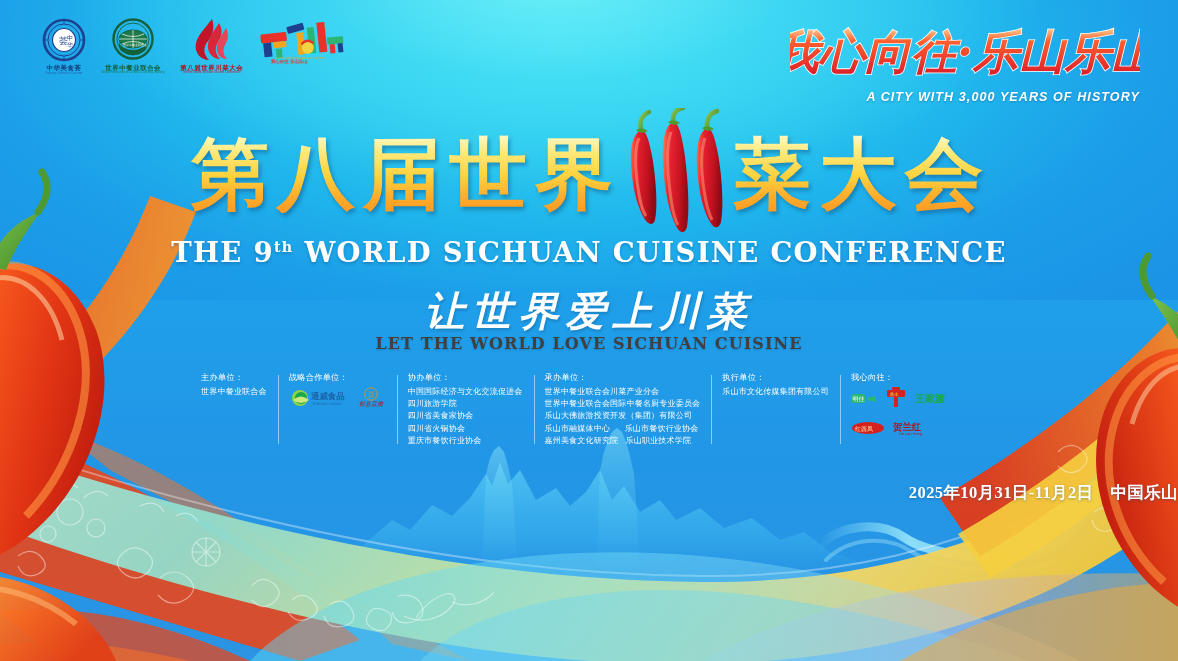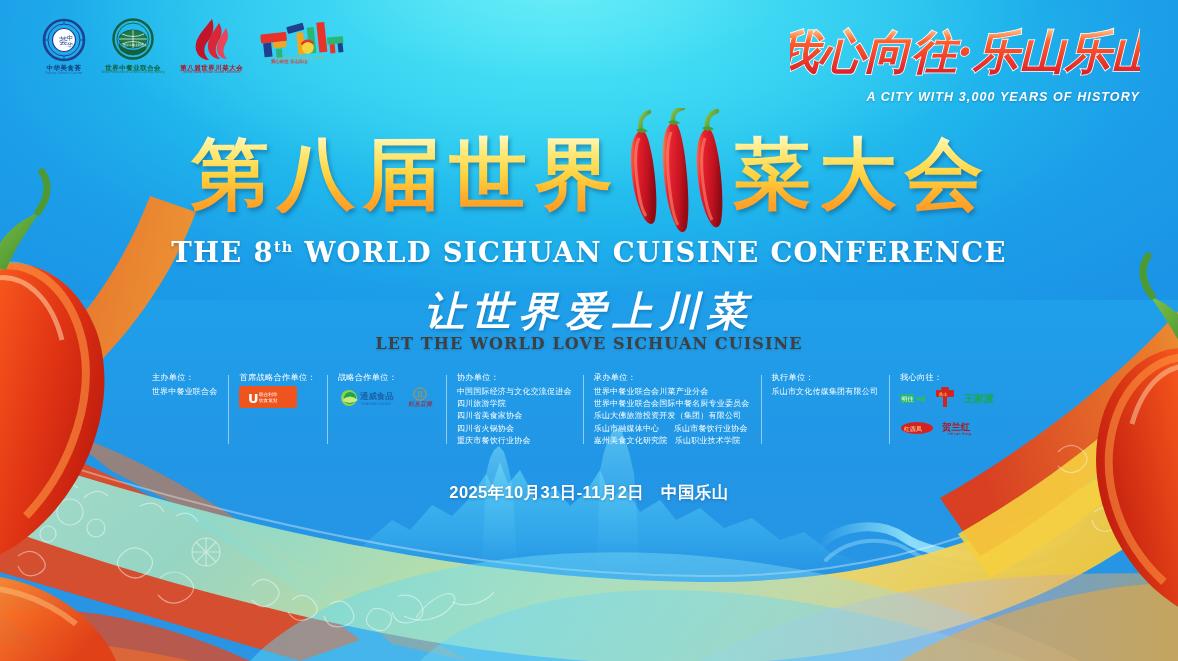--- a/index.html
+++ b/index.html
@@ -100,23 +100,24 @@
   }
   .cred-line{
     font-size:8px; color:#ffffff; letter-spacing:.2px; line-height:1.55;
     white-space:pre; opacity:.97;
   }
   .cred-logos{ display:flex; align-items:center; gap:7px; margin-top:3px; }
   .cred-logos.wrap{ flex-wrap:wrap; width:126px; gap:6px 8px; }
 
   
   .dateline{
-    position:absolute; left:0; top:482px; width:100%; text-align:center;
+    position:absolute; left:0; top:482px; width:100%; text-align:right;
     font-size:16.5px; font-weight:700; color:#ffffff; letter-spacing:.4px;
     text-shadow:0 1px 3px rgba(10,70,120,.4);
+    font-family:Liberation Serif, serif;
   }
 </style>
 </head>
 <body>
 
 <div class="stage">
 
   <div class="bg-base"></div>
   <div class="bg-lowblue"></div>
   <div class="bg-topglow"></div>
@@ -437,48 +438,35 @@
               <path d="M84 20 C 83 11, 87 5, 94 3" fill="none" stroke="url(#pStem)" stroke-width="4.5" stroke-linecap="round"></path>
               <path d="M79 20 q6 -4 12 1 q-7 4 -12 -1" fill="#4f9b2e"></path>
             </g>
           </svg>
         </span>
 
         <span class="tchar">菜</span>
         <span class="tchar">大</span>
         <span class="tchar">会</span>
       </div>
-      <div class="title-en"><span>THE 8</span><sup>th</sup><span> WORLD SICHUAN CUISINE CONFERENCE</span></div>
+      <div class="title-en"><span>THE 9</span><sup>th</sup><span> WORLD SICHUAN CUISINE CONFERENCE</span></div>
     </div>
 
     <div class="calli-wrap">
       <div class="calli-cn">让世界爱上川菜</div>
       <div class="calli-en">LET THE WORLD LOVE SICHUAN CUISINE</div>
     </div>
 
     <div class="credits">
 
       <div class="cred-col">
         <div class="cred-h">主办单位：</div>
         <div class="cred-line">世界中餐业联合会</div>
       </div>
 
-      <div class="cred-col">
-        <div class="cred-h">首席战略合作单位：</div>
-        <div class="cred-logos">
-          <div>
-            <svg width="58" height="24" viewBox="0 0 58 24">
-              <rect x="0" y="0" width="58" height="22" rx="2.5" fill="#f0541e"></rect>
-              <text x="9" y="16.5" font-size="13" font-weight="bold" fill="#ffffff" font-family="DejaVu Sans, sans-serif">U</text>
-              <text x="20" y="9.5" font-size="4.6" fill="#ffffff" font-family="DejaVu Sans, sans-serif">联合利华</text>
-              <text x="20" y="16" font-size="4.6" fill="#ffffff" font-family="DejaVu Sans, sans-serif">饮食策划</text>
-            </svg>
-          </div>
-        </div>
-      </div>
 
       <div class="cred-col">
         <div class="cred-h">战略合作单位：</div>
         <div class="cred-logos">
           <div>
             <svg width="60" height="22" viewBox="0 0 60 22">
               <path d="M3 11 a8 8 0 0 1 16 0 a8 8 0 0 1 -16 0" fill="#8fd24a"></path>
               <path d="M6 11 a6 6 0 0 1 12 0 a6 6 0 0 1 -12 0" fill="#1aa84f"></path>
               <path d="M4 13 q8 -7 16 0 q-8 6 -16 0" fill="#cde97a"></path>
               <text x="22" y="12" font-size="8.4" font-weight="bold" fill="#1c63a8" font-family="DejaVu Sans, sans-serif">通威食品</text>

